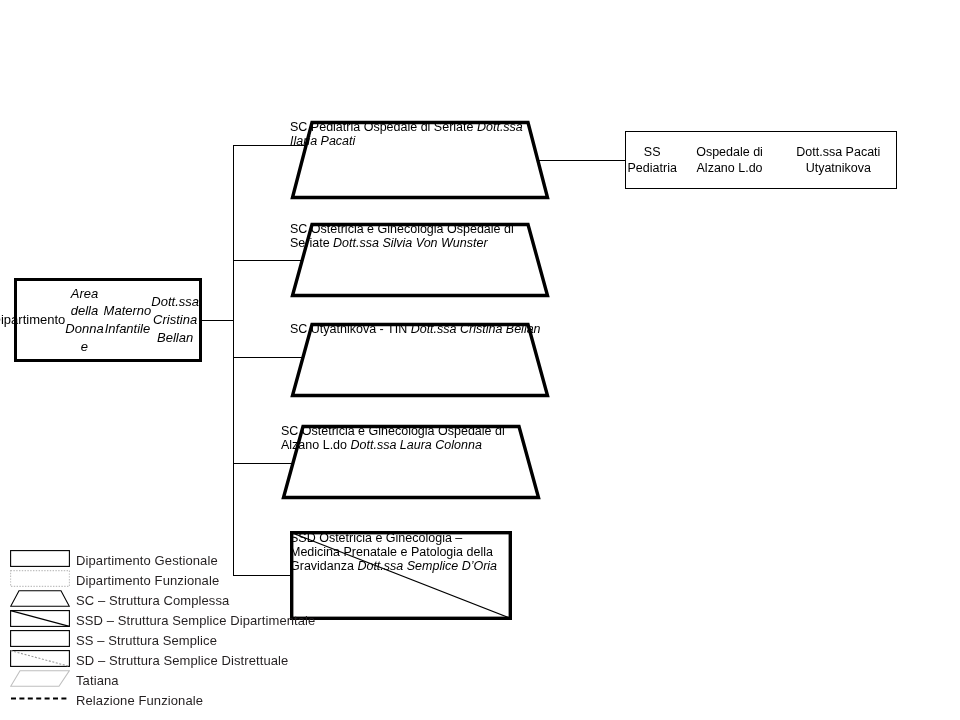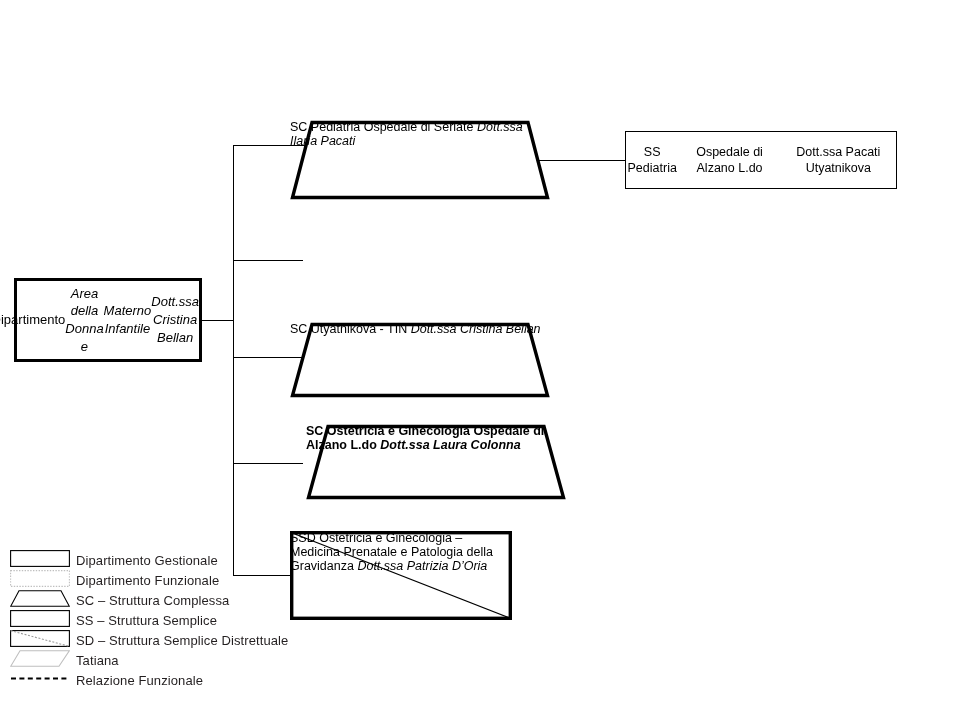--- a/index.html
+++ b/index.html
@@ -101,52 +101,62 @@
   </div>
 
   <div class="node rect-thin" style="left:625px;top:131px;width:272px;height:58px;font-size:12.5px;">
     <div class="txt">
       <span class="line-normal">SS Pediatria</span>
       <span class="line-normal">Ospedale di Alzano L.do</span>
       <span class="line-normal">Dott.ssa Pacati Utyatnikova</span>
     </div>
   </div>
 
+  <div class="trap" style="left:290px;top:222px;width:260px;height:76px;">
+    <svg width="260" height="76" viewBox="0 0 260 76">
+      <polygon points="22,2.5 238,2.5 257.5,73.5 2.5,73.5" fill="#ffffff" stroke="#000000" stroke-width="3.4"></polygon>
+    </svg>
+    <div class="txt" style="font-size:12.5px;">
+      <span class="line-normal">SC Ostetricia e Ginecologia</span>
+      <span class="line-normal">Ospedale di Seriate</span>
+      <span class="line-italic">Dott.ssa Silvia Von Wunster</span>
+    </div>
+  </div>
 
   <div class="trap" style="left:290px;top:322px;width:260px;height:76px;">
     <svg width="260" height="76" viewBox="0 0 260 76">
       <polygon points="22,2.5 238,2.5 257.5,73.5 2.5,73.5" fill="#ffffff" stroke="#000000" stroke-width="3.4"></polygon>
     </svg>
     <div class="txt" style="font-size:12.5px;">
       <span class="line-normal">SC Utyatnikova - TIN</span>
       <span class="line-italic">Dott.ssa Cristina Bellan</span>
     </div>
   </div>
 
-  <div class="trap" style="left:306px;top:424px;width:260px;height:92px;font-weight:bold;">
+  <div class="trap" style="left:281px;top:424px;width:260px;height:92px;">
     <svg width="260" height="76" viewBox="0 0 260 76">
       <polygon points="22,2.5 238,2.5 257.5,73.5 2.5,73.5" fill="#ffffff" stroke="#000000" stroke-width="3.4"></polygon>
     </svg>
     <div class="txt" style="font-size:12.5px;">
       <span class="line-normal">SC Ostetricia e Ginecologia</span>
       <span class="line-normal">Ospedale di Alzano L.do</span>
       <span class="line-italic">Dott.ssa Laura Colonna</span>
     </div>
   </div>
 
   <div class="trap" style="left:290px;top:531px;width:222px;height:89px;">
     <svg width="222" height="89" viewBox="0 0 222 89">
       <rect x="1.7" y="1.7" width="218.6" height="85.6" fill="#ffffff" stroke="#000000" stroke-width="3.4"></rect>
       <line x1="1.7" y1="1.7" x2="220.3" y2="87.3" stroke="#000000" stroke-width="1.2"></line>
     </svg>
     <div class="txt" style="font-size:12.5px;">
       <span class="line-normal">SSD Ostetricia e Ginecologia –</span>
       <span class="line-normal">Medicina Prenatale e</span>
       <span class="line-normal">Patologia della Gravidanza</span>
-      <span class="line-italic" style="margin-top:5px;">Dott.ssa Patrizia D’Oria</span>
+      <span class="line-italic" style="margin-top:5px;">Dott.ssa Semplice D’Oria</span>
     </div>
   </div>
 
   <div id="legend">
 
     <div class="leg-row">
       <span class="leg-sym">
         <svg width="60" height="17" viewBox="0 0 60 17">
           <rect x="0.6" y="0.6" width="58.8" height="15.8" fill="#fff" stroke="#000" stroke-width="1.1"></rect>
         </svg>
@@ -165,20 +175,29 @@
 
     <div class="leg-row">
       <span class="leg-sym">
         <svg width="60" height="17" viewBox="0 0 60 17">
           <polygon points="9,0.7 51,0.7 59.3,16.3 0.7,16.3" fill="#fff" stroke="#000" stroke-width="1.1"></polygon>
         </svg>
       </span>
       <span class="leg-label">SC – Struttura Complessa</span>
     </div>
 
+    <div class="leg-row">
+      <span class="leg-sym">
+        <svg width="60" height="17" viewBox="0 0 60 17">
+          <rect x="0.6" y="0.6" width="58.8" height="15.8" fill="#fff" stroke="#000" stroke-width="1.1"></rect>
+          <line x1="0.6" y1="0.6" x2="59.4" y2="16.4" stroke="#000" stroke-width="1.1"></line>
+        </svg>
+      </span>
+      <span class="leg-label">SSD – Struttura Semplice Dipartimentale</span>
+    </div>
 
     <div class="leg-row">
       <span class="leg-sym">
         <svg width="60" height="17" viewBox="0 0 60 17">
           <rect x="0.6" y="0.6" width="58.8" height="15.8" fill="#fff" stroke="#000" stroke-width="1.1"></rect>
         </svg>
       </span>
       <span class="leg-label">SS – Struttura Semplice</span>
     </div>
 

